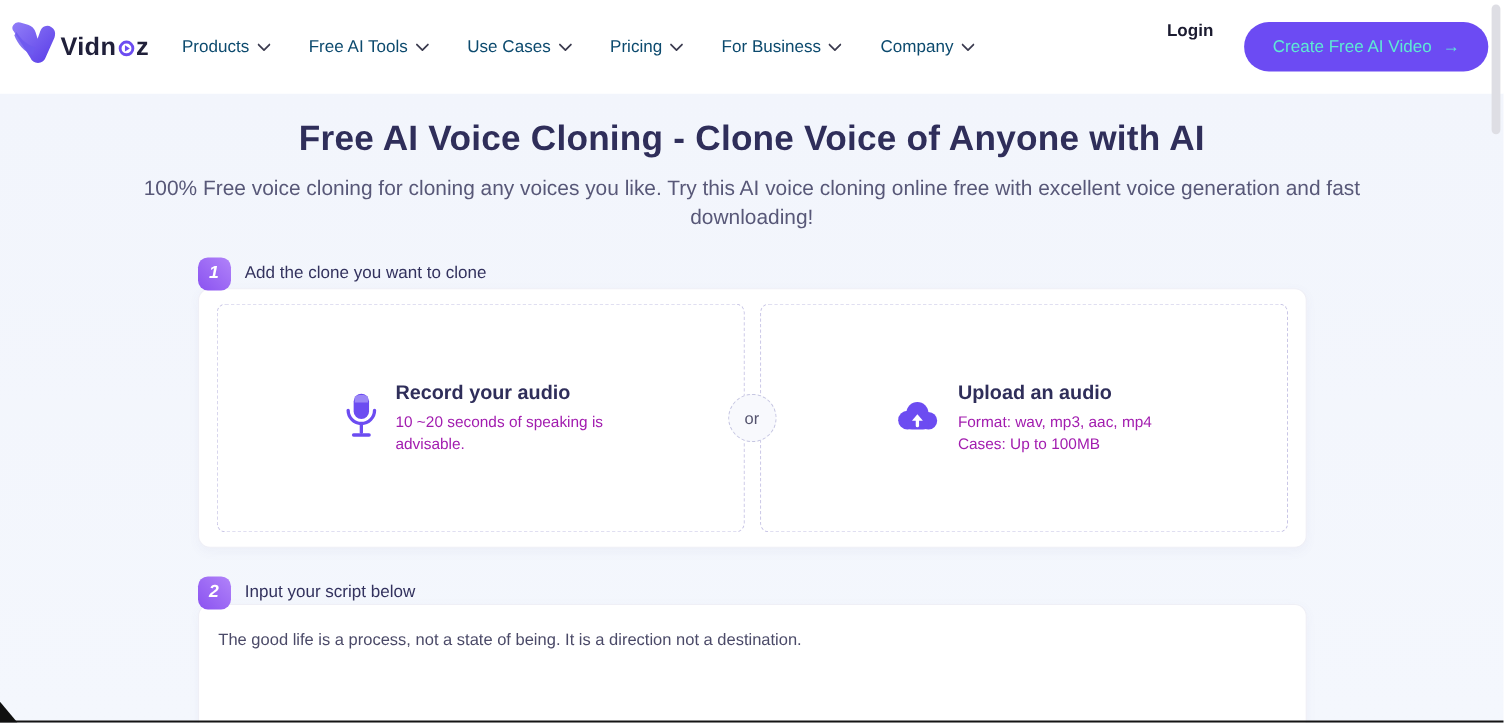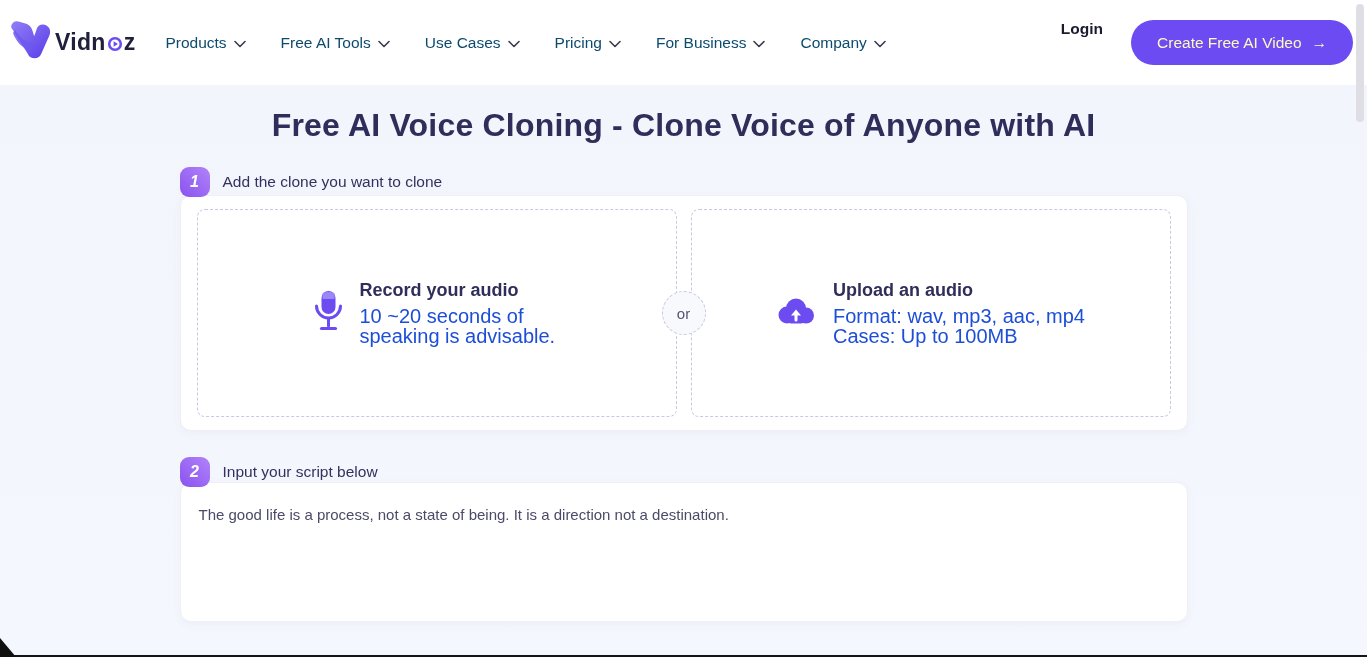--- a/index.html
+++ b/index.html
@@ -59,21 +59,21 @@
     gap: 28px;
   }
   .login-link {
     font-size: 15.5px;
     font-weight: 700;
     color: #1B1B30;
     cursor: pointer;
   }
   .cta-button {
     background: #6C4BF3;
-    color: #fef9c3;
+    color: #5eead4;
     border: none;
     border-radius: 23px;
     height: 45px;
     padding: 0 26px;
     font-size: 15.5px;
     font-family: inherit;
     display: flex;
     align-items: center;
     gap: 10px;
     cursor: pointer;
@@ -151,23 +151,23 @@
     cursor: pointer;
   }
   .box-inner { display: flex; align-items: center; gap: 17px; }
   .box-title {
     font-size: 18px;
     font-weight: 700;
     color: #2F2E5A;
     margin-bottom: 5px;
   }
   .box-desc {
-    font-size: 20px;
+    font-size: 14px;
     line-height: 20px;
-    color: #1d4ed8;
+    color: #a21caf;
   }
   .box-desc.record-desc { width: 200px; }
   .or-circle {
     position: absolute;
     left: 50%;
     top: 50%;
     transform: translate(-50%, -50%);
     width: 44px;
     height: 44px;
     border-radius: 50%;
@@ -302,20 +302,21 @@
     <span class="login-link">Login</span>
     <button class="cta-button">
       <span>Create Free AI Video</span>
       <span>→</span>
     </button>
   </div>
 </header>
 
 <main class="main-section">
   <h1 class="hero-title">Free AI Voice Cloning - Clone Voice of Anyone with AI</h1>
+  <p class="hero-subtitle">100% Free voice cloning for cloning any voices you like. Try this AI voice cloning online free with excellent voice generation and fast downloading!</p>
 
   <div class="content-container">
 
     <div class="step-row step-row-1">
       <div class="step-badge">1</div>
       <div class="step-label">Add the clone you want to clone</div>
     </div>
 
     <div class="card card-upload">
       <div class="dashed-box">

